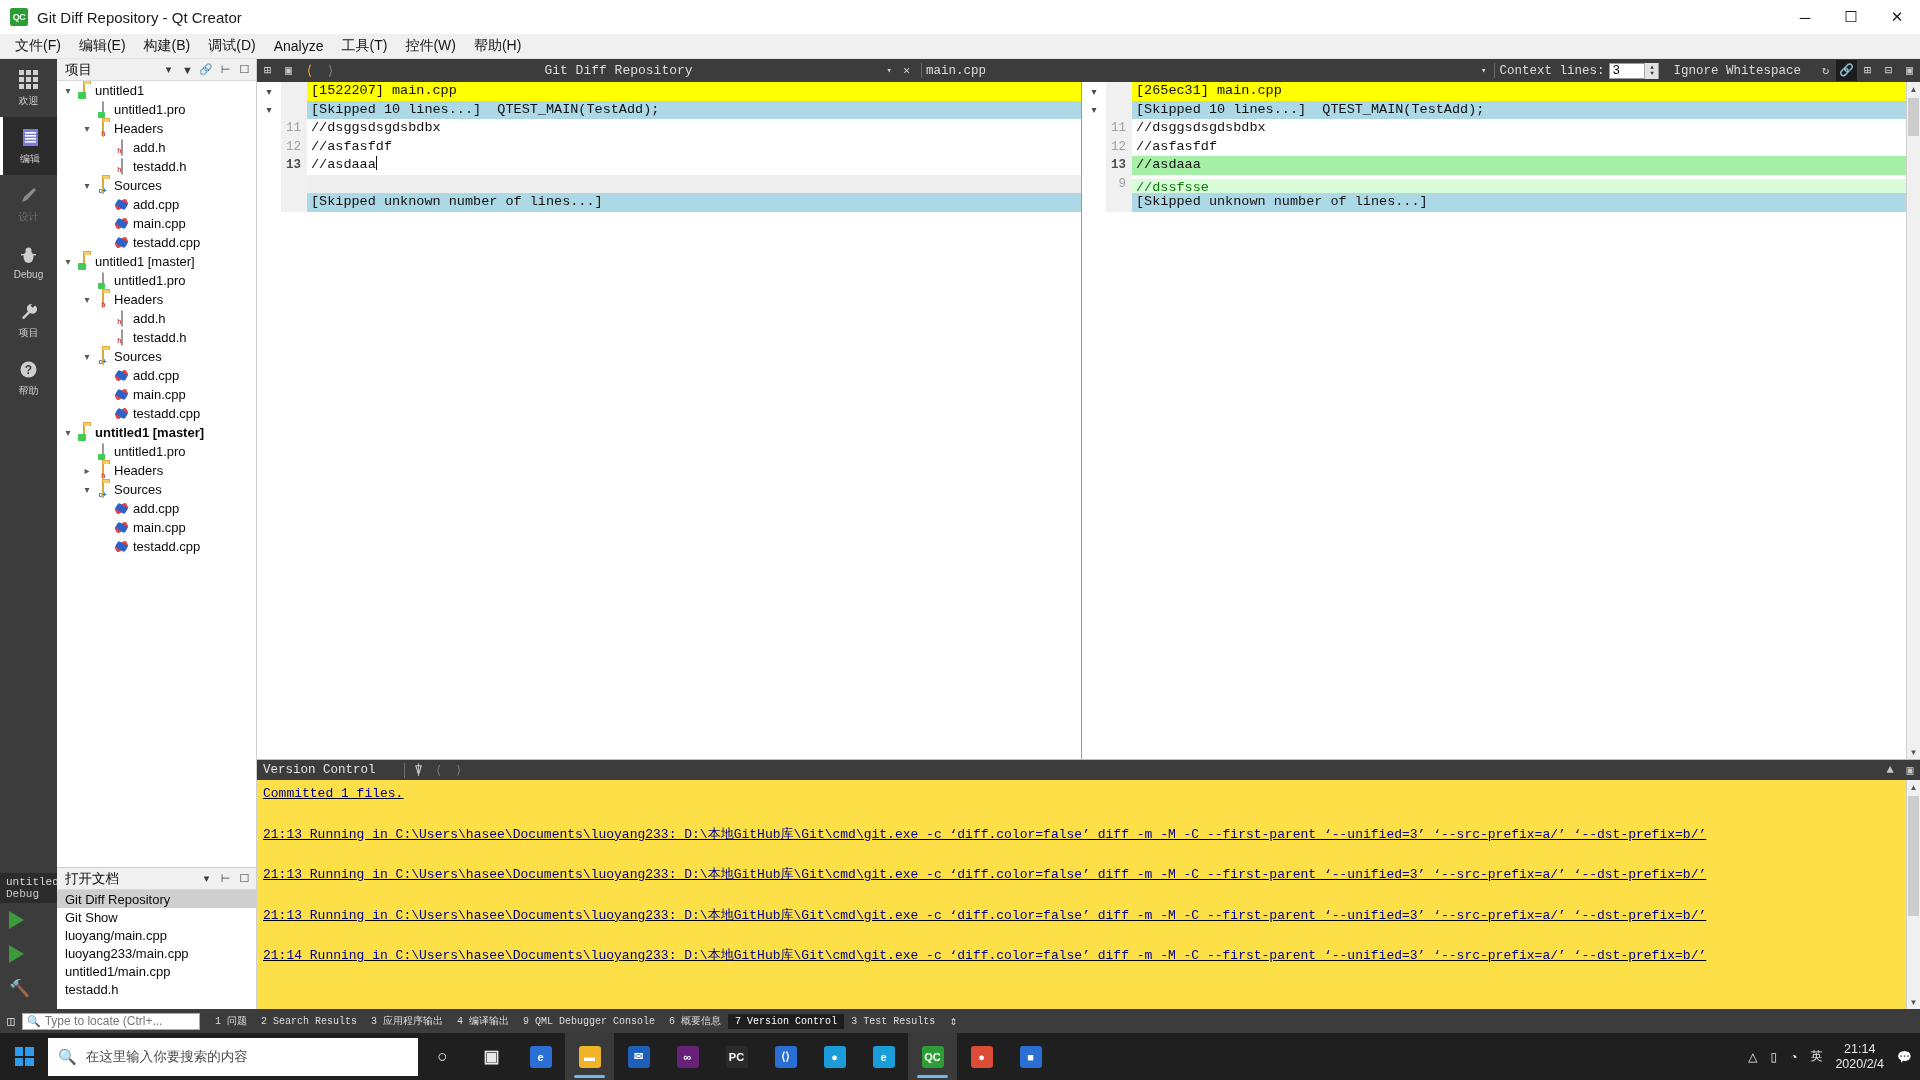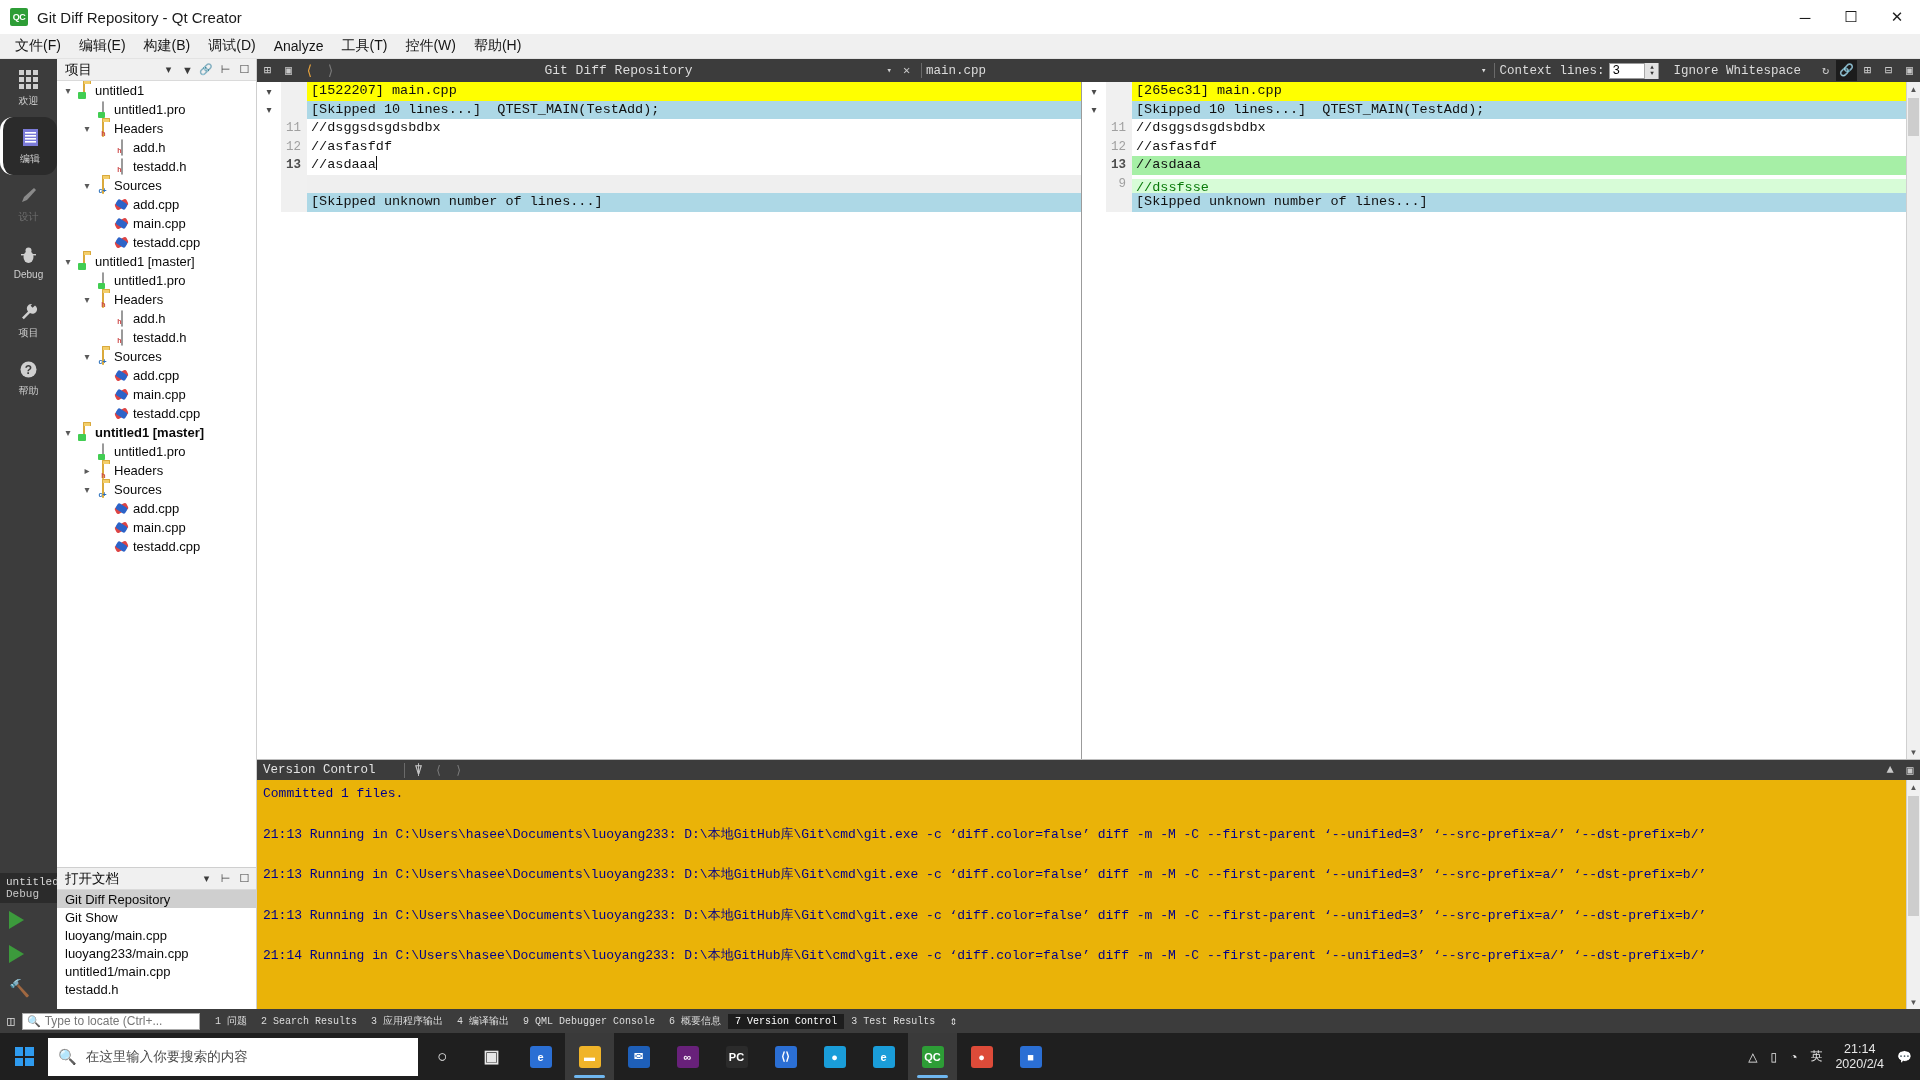--- a/index.html
+++ b/index.html
@@ -30,21 +30,21 @@
   .menuitem { padding:3px 9px; font-size:14px; color:#151515; }
 
   
   .mainrow { flex:1; display:flex; min-height:0; }
 
   
   .modebar { width:57px; background:#3c3c3c; display:flex; flex-direction:column; flex:none;
              color:#b0b0b0; }
   .mode { height:58px; display:flex; flex-direction:column; align-items:center;
           justify-content:center; gap:3px; color:#cfcfcf; font-size:12px; }
-  .mode.active { background:#2b2b2b; border-left:3px solid #ffffff;border-radius:13px; }
+  .mode.active { background:#2b2b2b; border-left:3px solid #ffffff; }
   .mode .glyph { height:22px; display:flex; align-items:center; justify-content:center; }
   .mode .lbl { font-size:10px; }
   .modebar .spacer { flex:1; }
   .mode.dim { color:#6d6d6d; }
   .runbar { padding:6px 0 4px 0; display:flex; flex-direction:column; align-items:flex-start; }
   .kitbox { margin:0 0 0 0; padding:3px 6px; background:#2b2b2b; color:#d8d8d8; font-size:11px;
             font-family:"Liberation Mono", monospace; }
   .kitbox .k2 { font-size:11px; color:#c8c8c8; }
   .runrow { display:flex; align-items:center; height:34px; padding-left:9px; }
   .tri { width:0;height:0;border-left:15px solid #3c9a3c;border-top:9px solid transparent;
@@ -148,21 +148,21 @@
   .outpane { height:250px; flex:none; display:flex; flex-direction:column;
              border-top:1px solid #bdbdbd; }
   .outhead { height:20px; background:#3c3c3c; display:flex; align-items:center; flex:none;
              color:#e3e3e3; font-family:"Liberation Mono",monospace; font-size:12.5px;
              padding-left:6px; }
   .outhead .oh-t{ padding-right:24px;}
   .oh-btn{ width:20px; height:18px; display:flex;align-items:center;justify-content:center;
            color:#c9c9c9; font-size:12px;}
   .oh-btn.off{color:#7d7d7d;}
   .outhead .spacer{flex:1;}
-  .outbody { flex:1; background:#eab308; overflow:hidden; display:flex; }
+  .outbody { flex:1; background:#fde047; overflow:hidden; display:flex;text-decoration:underline; }
   .outtext { flex:1; padding:4px 6px 0 6px; font-family:"Liberation Mono", monospace;
              font-size:13px; line-height:20.5px; color:#00008b; white-space:pre-wrap;
              word-break:break-all; min-width:0;}
   .outtext .l { display:block; }
   .outtext .blank { height:20px; }
 
   
   .statusbar { height:24px; background:#3c3c3c; display:flex; align-items:center; flex:none;
                color:#e0e0e0; font-family:"Liberation Mono",monospace; font-size:12.5px; }
   .sb-icon{ width:22px; display:flex; align-items:center; justify-content:center; }

